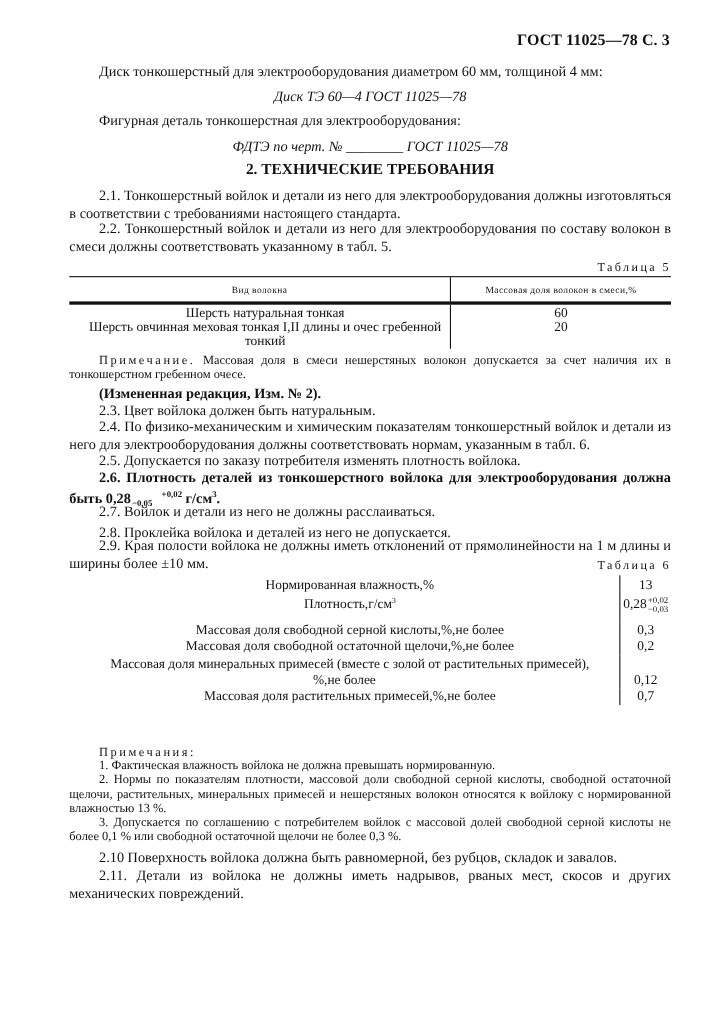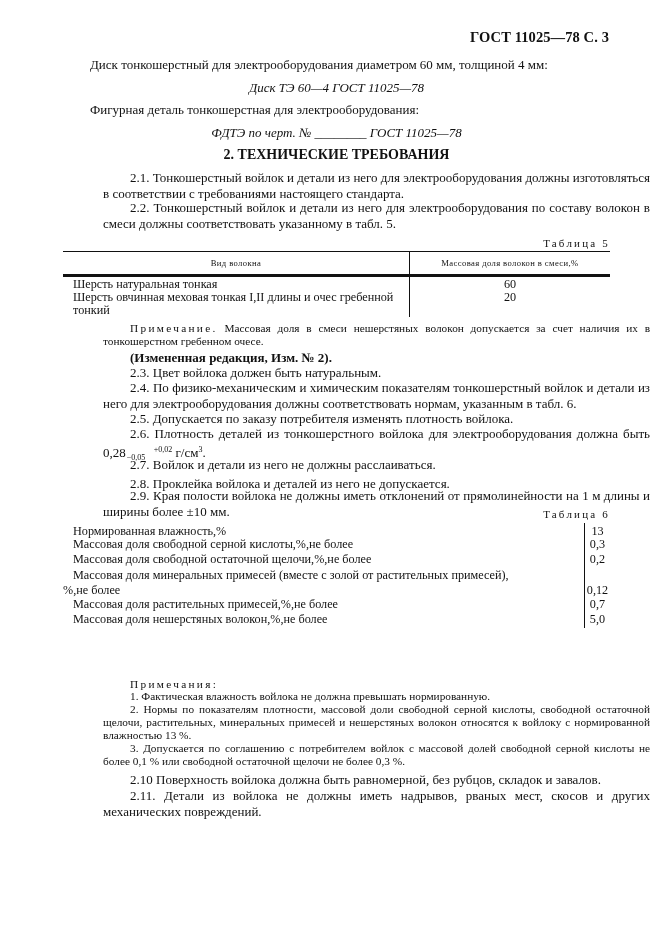--- a/index.html
+++ b/index.html
@@ -1,28 +1,28 @@
 <!DOCTYPE html>
 <html><head>
 <meta charset="utf-8">
 <style>
   html, body { margin:0; padding:0; background:#ffffff; }
   body { width:661px; height:936px; position:relative; overflow:hidden;
          font-family:"Liberation Serif", "DejaVu Serif", serif; color:#111; }
   .abs { position:absolute; }
   .hdr { right:52px; top:29px; font-weight:bold; font-size:14.5px; letter-spacing:0.1px; }
   .p { position:absolute; left:63px; width:547px; font-size:13px; line-height:15.5px; text-align:justify; }
-  .ind { text-indent:27px;margin-left:40px; }
+  .ind { text-indent:27px; }
   .center { text-align:center; }
   .ital { font-style:italic; }
   .title { position:absolute; left:63px; width:547px; text-align:center; font-weight:bold; font-size:14px; top:147px; }
   .tcap { position:absolute; right:51px; font-size:11px; letter-spacing:2.2px; }
   table.t { position:absolute; left:63px; width:547px; border-collapse:collapse; font-size:12.2px; }
   table.t th { font-weight:normal; font-size:8.6px; letter-spacing:0.4px; height:22px; border-top:1px solid #111; border-bottom:3px solid #111; padding:0; }
-  table.t td { padding:0 0 0 10px; height:13px; line-height:13px; vertical-align:top; }
+  table.t td { padding:0 0 0 10px; height:13px; line-height:13px; vertical-align:top;text-align:center; }
   table.t td.v { text-align:center; padding:0; border-left:1px solid #111; }
   table.t th.v { border-left:1px solid #111; }
   .spaced { letter-spacing:2.3px; }
   sup.frac { display:inline-block; vertical-align:middle; font-size:8px; line-height:8px; text-align:left; margin-left:1px; }
   .note { font-size:11.3px; line-height:13px; }
 </style>
 </head>
 <body>
 
 <div class="abs hdr">ГОСТ 11025—78 С. 3</div>
@@ -60,56 +60,56 @@
 
 <div class="p note ind" style="top:322px;">
   <span class="spaced">Примечание.</span>
   <span>Массовая доля в смеси нешерстяных волокон допускается за счет наличия их в тонкошерстном гребенном очесе.</span>
 </div>
 
 <div class="p ind" style="top:350px; font-weight:bold;">(Измененная редакция, Изм. № 2).</div>
 <div class="p ind" style="top:365px;">2.3. Цвет войлока должен быть натуральным.</div>
 <div class="p ind" style="top:380px;">2.4. По физико-механическим и химическим показателям тонкошерстный войлок и детали из него для электрооборудования должны соответствовать нормам, указанным в табл. 6.</div>
 <div class="p ind" style="top:411px;">2.5. Допускается по заказу потребителя изменять плотность войлока.</div>
-<div class="p ind" style="top:426px;">
+<div class="p ind" style="top:426px;font-weight:bold;">
   <span>2.6. Плотность деталей из тонкошерстного войлока для электрооборудования должна быть</span>
   <span>0,28</span><sup class="frac"><span>+0,02</span><br><span>−0,05</span></sup>
   <span>г/см</span><sup style="font-size:8px">3</sup><span>.</span>
 </div>
 <div class="p ind" style="top:457px;">2.7. Войлок и детали из него не должны расслаиваться.</div>
 <div class="p ind" style="top:476px;">2.8. Проклейка войлока и деталей из него не допускается.</div>
 <div class="p ind" style="top:488px;">2.9. Края полости войлока не должны иметь отклонений от прямолинейности на 1 м длины и ширины более ±10 мм.</div>
 
 <div class="tcap" style="top:508px;">Таблица 6</div>
 <table class="t" style="top:523px;">
   <tbody>
   <tr>
     <td style="padding-top:2px">Нормированная влажность,%</td>
     <td class="v" style="padding-top:2px">13</td>
+  </tr>
+  <tr>
+    <td style="height:24px;padding-top:2px"><span>Плотность,г/см</span><sup style="font-size:7px">3</sup></td>
+    <td class="v" style="height:24px;padding-top:4px"><span>0,28</span><sup class="frac"><span>+0,02</span><br><span>−0,03</span></sup></td>
   </tr>
   <tr>
     <td style="height:15px">Массовая доля свободной серной кислоты,%,не более</td>
     <td class="v">0,3</td>
   </tr>
   <tr>
     <td style="height:15px">Массовая доля свободной остаточной щелочи,%,не более</td>
     <td class="v">0,2</td>
   </tr>
   <tr>
     <td style="height:30px;line-height:15px"><span>Массовая доля минеральных примесей (вместе с золой от растительных примесей),</span><br><span style="margin-left:-10px">%,не более</span></td>
     <td class="v" style="vertical-align:bottom;line-height:15px">0,12</td>
   </tr>
   <tr>
     <td style="height:15px">Массовая доля растительных примесей,%,не более</td>
     <td class="v">0,7</td>
   </tr>
-  <tr>
-    <td style="height:15px">Массовая доля нешерстяных волокон,%,не более</td>
-    <td class="v">5,0</td>
-  </tr>
 </tbody>
   </table>
 
 <div class="p note ind" style="top:678px;"><span class="spaced">Примечания:</span></div>
 <div class="p note ind" style="top:690px;">1. Фактическая влажность войлока не должна превышать нормированную.</div>
 <div class="p note ind" style="top:703px;">2. Нормы по показателям плотности, массовой доли свободной серной кислоты, свободной остаточной щелочи, растительных, минеральных примесей и нешерстяных волокон относятся к войлоку с нормированной влажностью 13 %.</div>
 <div class="p note ind" style="top:742px;">3. Допускается по соглашению с потребителем войлок с массовой долей свободной серной кислоты не более 0,1 % или свободной остаточной щелочи не более 0,3 %.</div>
 
 <div class="p ind" style="top:772px;">2.10 Поверхность войлока должна быть равномерной, без рубцов, складок и завалов.</div>
 <div class="p ind" style="top:788px;">2.11. Детали из войлока не должны иметь надрывов, рваных мест, скосов и других механических повреждений.</div>

